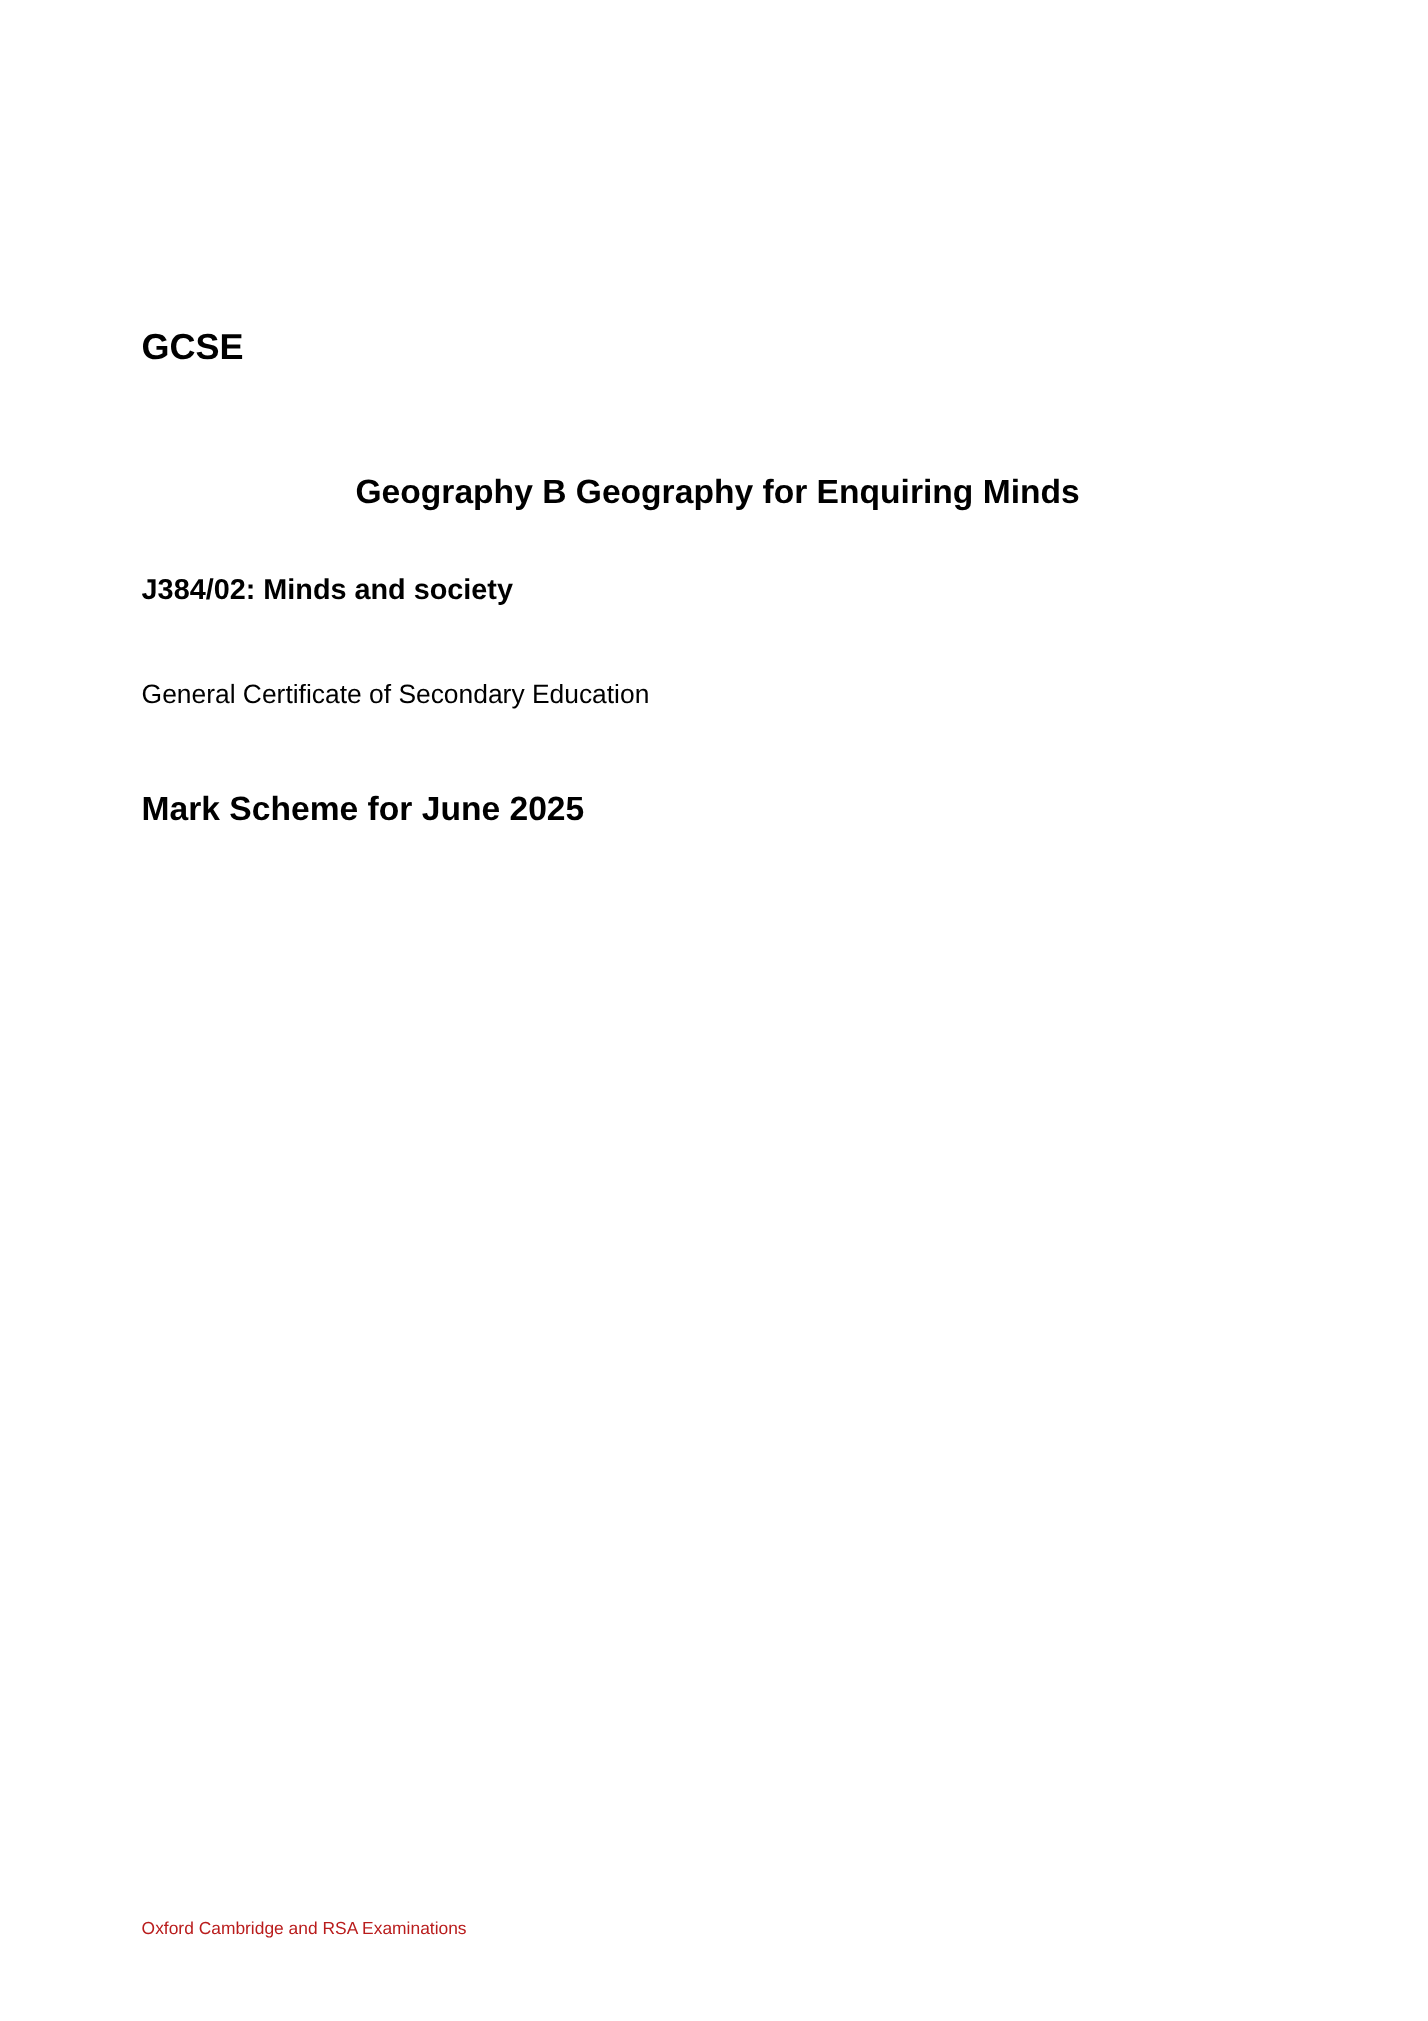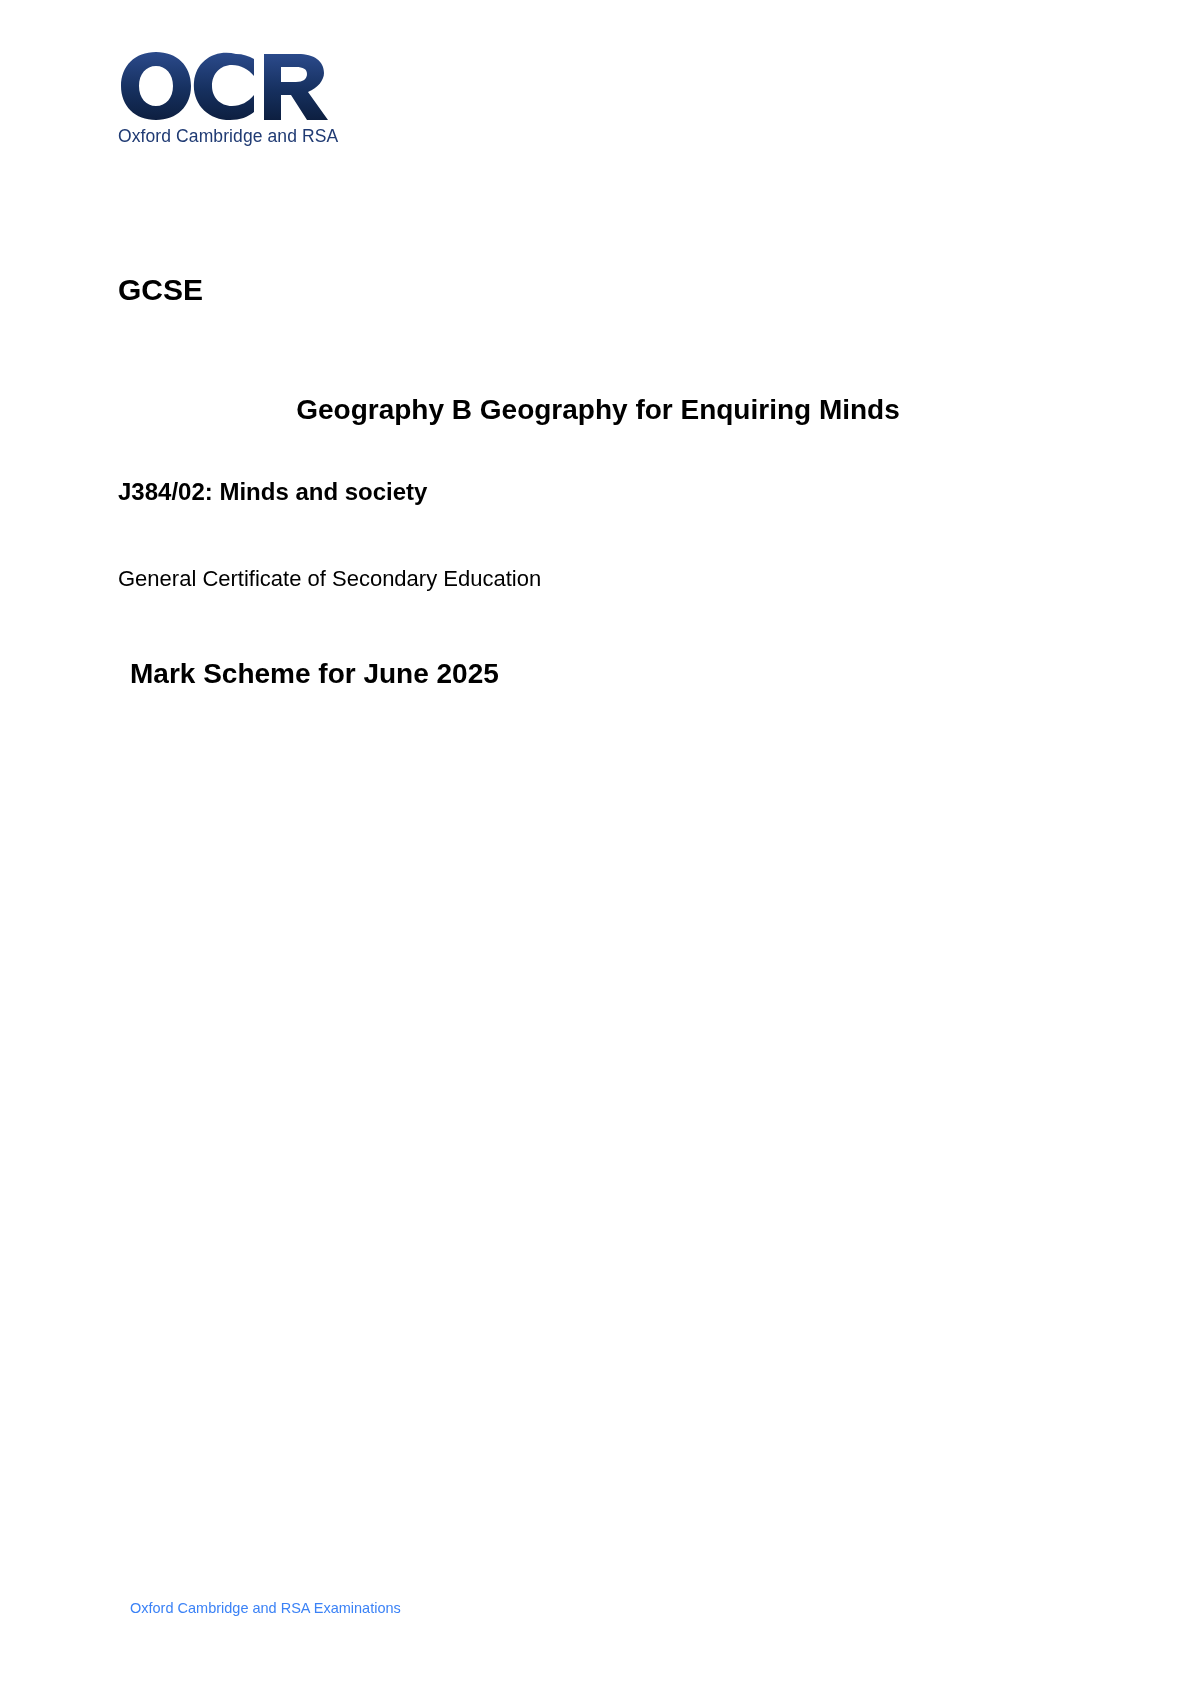--- a/index.html
+++ b/index.html
@@ -69,58 +69,38 @@
   .qual-full-name {
     font-size: 22px;
     font-weight: normal;
     line-height: 1.3;
     margin: 0 0 62px 0;
   }
   .doc-type {
     font-size: 28px;
     font-weight: bold;
     line-height: 1.25;
-    margin: 12px;
+    margin: 0;
   }
 
   
   .footer {
     position: absolute;
-    left: 130px;
+    left: 118px;
     bottom: 66px;
     font-size: 14.5px;
     line-height: 1.3;
-    color: #3b82f6;
+    color: #b91c1c;
   }
 </style>
 </head>
 <body>
 
 <div class="page">
 
-  <div class="logo-block">
-    <svg class="logo-mark" viewBox="0 0 215 72" aria-hidden="true">
-      <defs>
-        <linearGradient id="ocrGrad" x1="0" y1="0" x2="0" y2="1">
-          <stop offset="0%" stop-color="#2b4a8b"></stop>
-          <stop offset="55%" stop-color="#16305f"></stop>
-          <stop offset="100%" stop-color="#0d1f40"></stop>
-        </linearGradient>
-      </defs>
-      <g fill="url(#ocrGrad)">
-
-        <path d="M38 2 C17 2 3 16 3 36 C3 56 17 70 38 70 C59 70 73 56 73 36 C73 16 59 2 38 2 Z M38 16 C48 16 55 24 55 36 C55 48 48 56 38 56 C28 56 21 48 21 36 C21 24 28 16 38 16 Z"></path>
-
-        <path d="M118 4 C98 -1 78 10 76 32 C74 54 90 70 112 70 C122 70 130 67 136 62 L136 45 C130 52 123 56 114 56 C102 56 94 47 94 36 C94 24 102 15 114 15 C123 15 130 19 136 26 L136 9 C131 6 125 4 118 4 Z"></path>
-
-        <path d="M146 4 L146 70 L163 70 L163 45 L173 45 L189 70 L210 70 L190 42 C200 38 206 30 206 23 C206 11 196 4 180 4 Z M163 17 L178 17 C185 17 189 19 189 24 C189 29 185 32 178 32 L163 32 Z"></path>
-      </g>
-    </svg>
-    <span class="logo-tagline">Oxford Cambridge and RSA</span>
-  </div>
 
   <div class="title-block">
     <h1 class="qual-level">GCSE</h1>
     <h2 class="subject-title">Geography B Geography for Enquiring Minds</h2>
     <h3 class="unit-code">J384/02: Minds and society</h3>
     <p class="qual-full-name">General Certificate of Secondary Education</p>
     <h2 class="doc-type">Mark Scheme for June 2025</h2>
   </div>
 
   <div class="footer">Oxford Cambridge and RSA Examinations</div>

